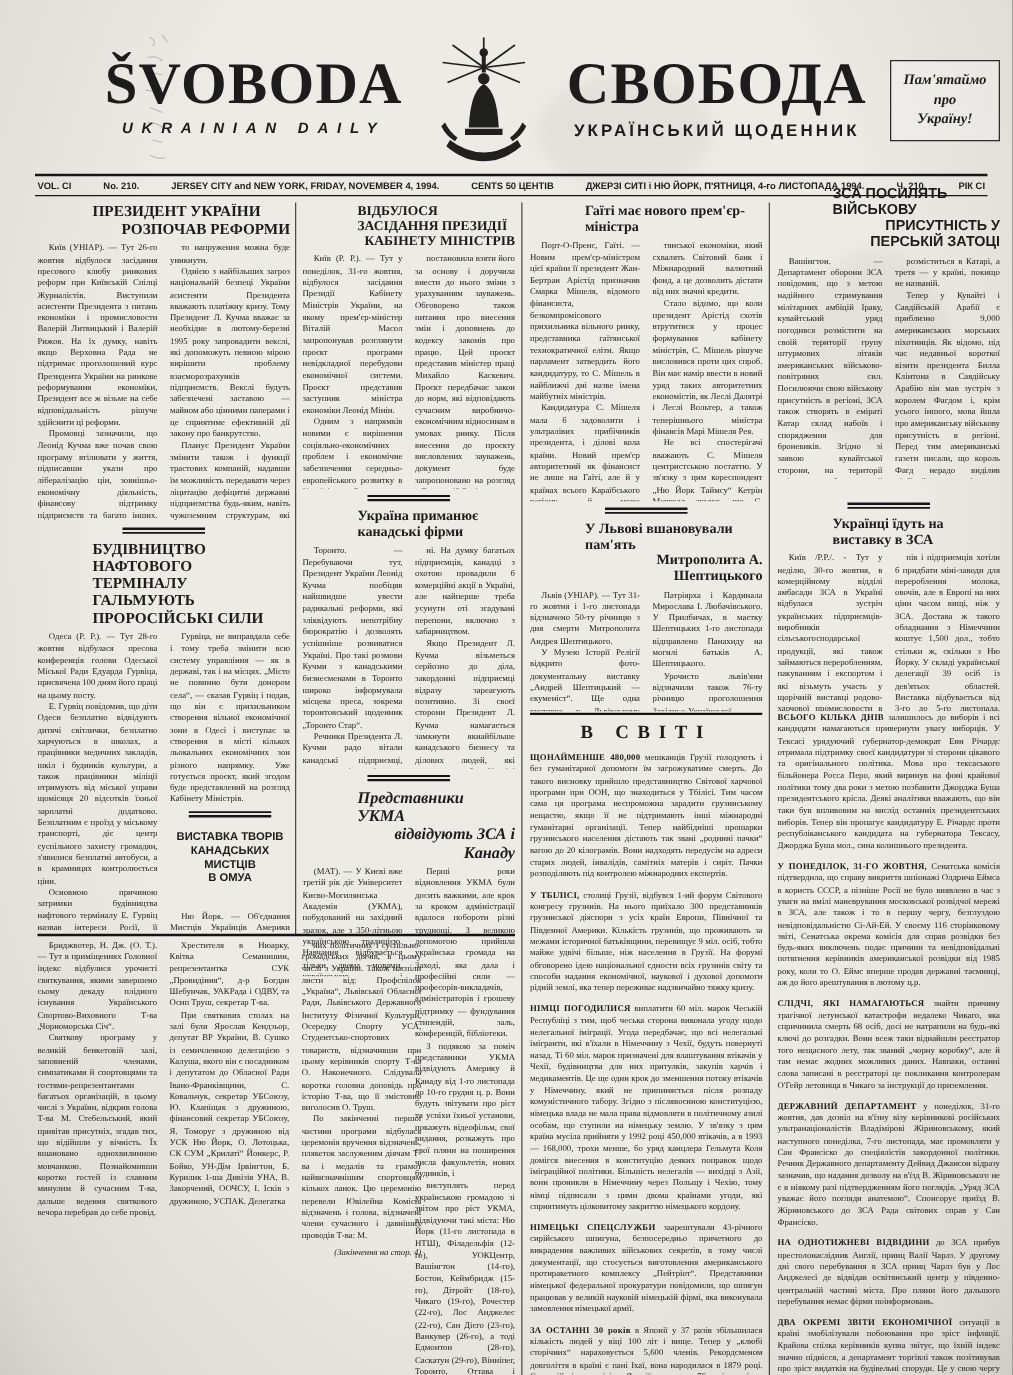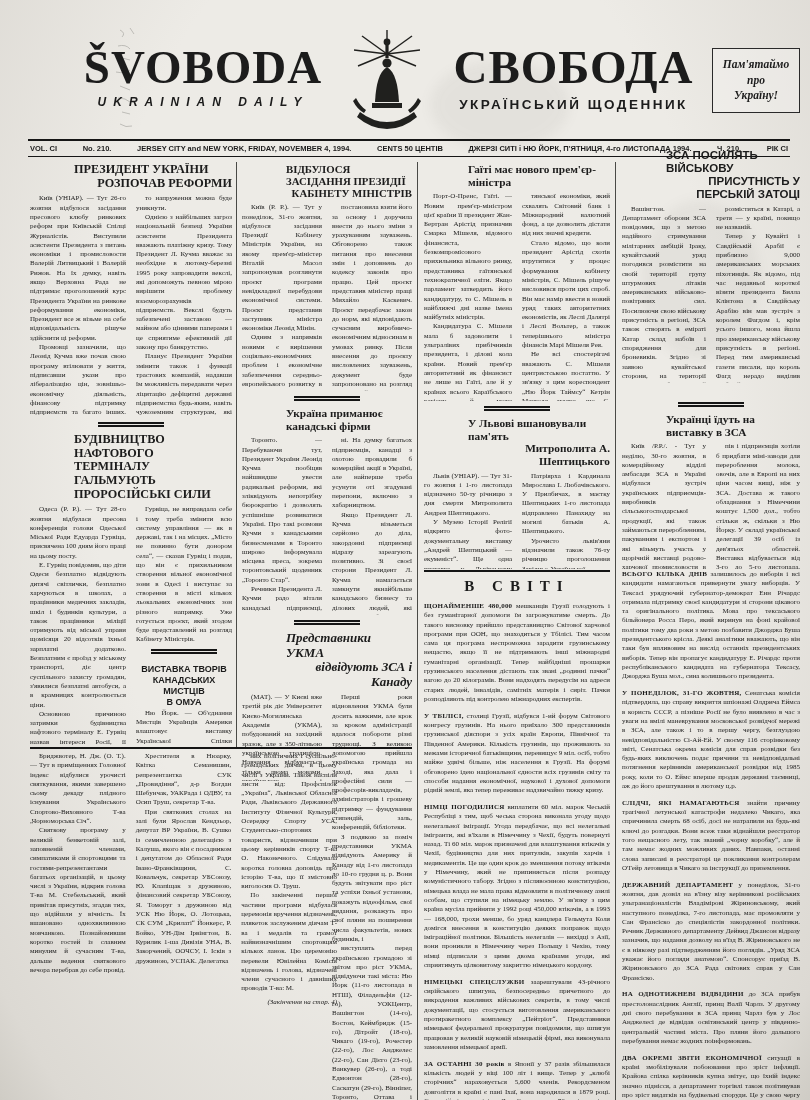--- a/index.html
+++ b/index.html
@@ -28,21 +28,21 @@
   .sans{font-family:"Liberation Sans",sans-serif;}
   .ital{font-style:italic;}
   .bar{height:12px;display:flex;align-items:center;justify-content:center;margin:1px 0 3px 0;}
   .bar::after{content:"";width:66px;height:5px;
       background:linear-gradient(to bottom,#151515 34%,#e9e7e2 34%,#e9e7e2 66%,#151515 66%);}
   .sect-title{text-align:center;font-weight:bold;font-size:15px;letter-spacing:7px;margin:0 0 7px 0;border-top:2px solid #141414;padding-top:6px;}
   .item{margin:0 0 7.5px 0;text-align:justify;font-size:7px;line-height:9.3px;}
   .item b{letter-spacing:.2px;}
   .vrule{position:absolute;width:1px;background:#4a4a46;}
   .hrule{position:absolute;height:2px;background:#141414;}
-  .small-h{font-family:"Liberation Sans",sans-serif;font-weight:bold;font-size:9px;text-align:center;line-height:1.25;margin:6px 0 0 0;}
+  .small-h{font-family:"Liberation Sans",sans-serif;font-weight:bold;font-size:9px;text-align:center;line-height:1.25;margin:6px 0 20px 0;}
   .contnote{font-style:italic;font-size:7px;text-align:right;margin-top:4px;}
   .smudge{position:absolute;border-radius:50%;background:#6b6963;opacity:.07;filter:blur(6px);}
 </style>
 </head>
 <body>
 
 <div class="page">
 
   <div class="smudge" style="left:430px;top:60px;width:140px;height:90px;"></div>
   <div class="smudge" style="left:640px;top:200px;width:120px;height:160px;"></div>
@@ -315,20 +315,20 @@
     <div>
 
         <p class="item"><b>ВСЬОГО КІЛЬКА ДНІВ</b><span> залишилось до виборів і всі кандидати намагаються привернути увагу виборців. У Тексасі урядуючий губернатор-демократ Енн Річардс отримала підтримку своєї кандидатури зі сторони цікавого та оригінального політика. Мова про тексаського більйонера Росса Перо, який виринув на фоні крайової політики тому два роки з метою позбавити Джорджа Буша президентського крісла. Деякі аналітики вважають, що він таки був впливовим на вислід останніх президентських виборів. Тепер він пропагує кандидатуру Е. Річардс проти республіканського кандидата на губернатора Тексасу, Джорджа Буша мол., сина колишнього президента.</span></p>
 
         <p class="item"><b>У ПОНЕДІЛОК, 31-ГО ЖОВТНЯ,</b><span> Сенатська комісія підтвердила, що справу викриття шпіонажі Олдрича Еймса в користь СССР, а пізніше Росії не було виявлено в час з уваги на вмілі маневрування московської розвідчої мережі в ЗСА, але також і то в першу чергу, безглуздою невідповідальністю Сі-Ай-Ей. У своєму 116 сторінковому звіті, Сенатська окрема комісія для справ розвідки без будь-яких виключень подає причини та невідповідальні потягнення керівників американської розвідки від 1985 року, коли то О. Еймс вперше продав державні таємниці, аж до його арештування в лютому ц.р.</span></p>
 
         <p class="item"><b>СЛІДЧІ, ЯКІ НАМАГАЮТЬСЯ</b><span> знайти причину трагічної летунської катастрофи недалеко Чикаго, яка спричинила смерть 68 осіб, досі не натрапили на будь-які ключі до розгадки. Вони всеж таки віднайшли реєстратор того нещасного лету, так званий „чорну коробку“, але й там немає жодних можливих даних. Навпаки, останні слова записані в реєстраторі це покликання контролерам О'Гейр летовища в Чикаго за інструкції до приземлення.</span></p>
 
         <p class="item"><b>ДЕРЖАВНИЙ ДЕПАРТАМЕНТ</b><span> у понеділок, 31-го жовтня, дав дозвіл на в'їзну візу керівникові російських ультранаціоналістів Владімірові Жіриновському, який наступного понеділка, 7-го листопада, має промовляти у Сан Франсіско до спеціялістів закордонної політики. Речник Державного департаменту Дейвид Джансон відразу зазначив, що надання дозволу на в'їзд В. Жіриновського не є в ніякому разі підтвердженням його поглядів. „Уряд ЗСА уважає його погляди анатемою“. Спонсорує приїзд В. Жіриновського до ЗСА Рада світових справ у Сан Франсіско.</span></p>
 
-        <p class="item"><b>НА ОДНОТИЖНЕВІ ВІДВІДИНИ</b><span> до ЗСА прибув престолонаслідник Англії, принц Валії Чарлз. У другому дні свого перебування в ЗСА принц Чарлз був у Лос Анджелесі де відвідав освітянський центр у південно-центральній частині міста. Про пляни його дальшого перебування немає жодних поінформовань.</span></p>
+        <p class="item"><b>НА ОДНОТИЖНЕВІ ВІДВІДИНИ</b><span> до ЗСА прибув престолонаслідник Англії, принц Валії Чарлз. У другому дні свого перебування в ЗСА принц Чарлз був у Лос Анджелесі де відвідав освітянський центр у південно-центральній частині міста. Про пляни його дальшого перебування немає фірми поінформовань.</span></p>
 
         <p class="item"><b>ДВА ОКРЕМІ ЗВІТИ ЕКОНОМІЧНОЇ</b><span> ситуації в країні змобілізували побоювання про зріст інфляції. Крайова спілка керівників купна звітує, що їхній індекс значно піднісся, а департамент торгівлі також позітивував про зріст видатків на будівельні споруди. Це у свою чергу викликало побоювання, що Федеральна рада валютних резерв підвищить відсотки на короткотривалі позички і то вже у найближчому часі.</span></p>
 
       </div>
   </div>
 
 </div>
 
 </body></html>

